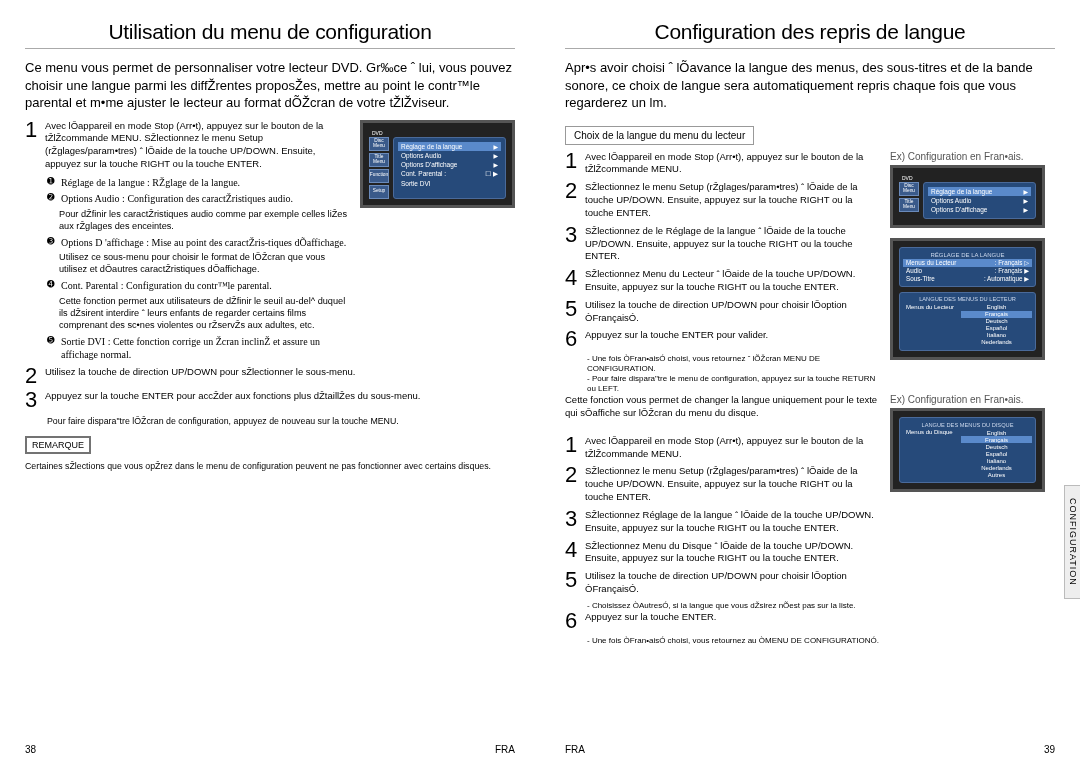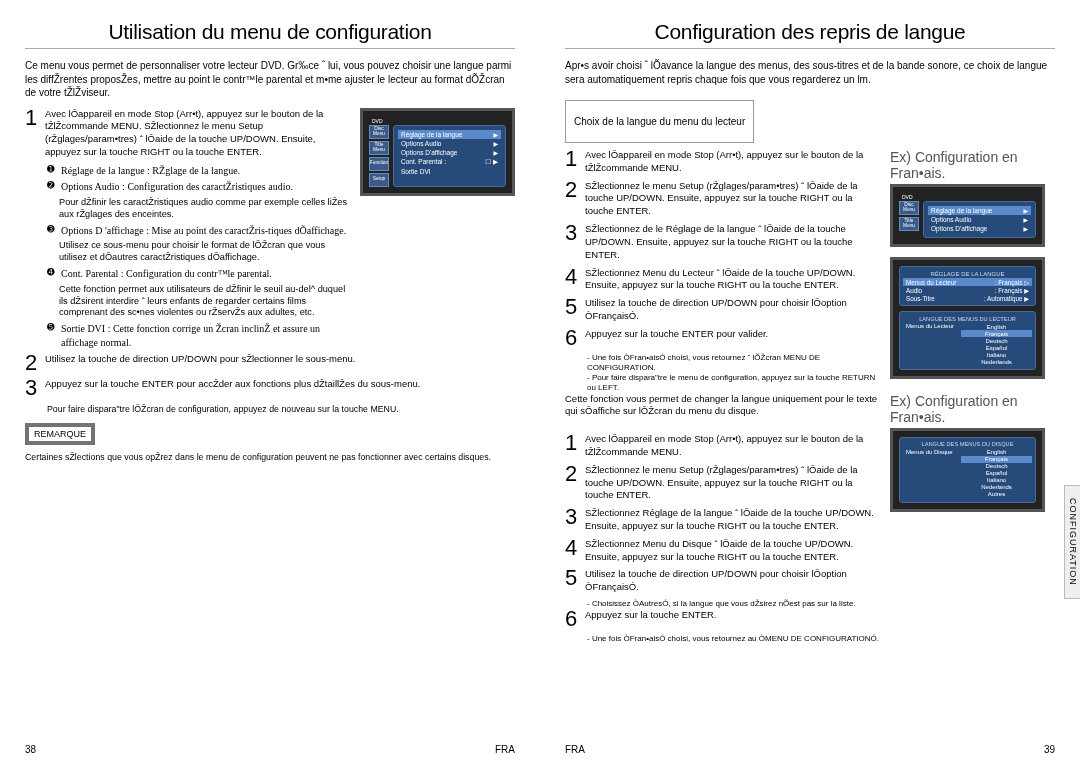--- a/index.html
+++ b/index.html
@@ -1,49 +1,49 @@
 <!DOCTYPE html>
 <html><head>
 <meta charset="utf-8">
 <style>
   * { box-sizing: border-box; margin: 0; padding: 0; }
   body { font-family: Arial, Helvetica, sans-serif; font-size: 9.5px; color: #000; background: #fff; width: 1080px; height: 765px; position: relative; }
   .page-wrap { display: flex; width: 100%; height: 100%; }
   .page { width: 50%; height: 100%; padding: 20px 25px 15px 25px; position: relative; }
   .title { font-size: 21px; font-weight: 400; text-align: center; margin-bottom: 4px; letter-spacing: -0.3px; }
   .hr-thin { border: none; border-top: 1px solid #aaa; margin: 4px 0 10px 0; }
-  .intro { font-size: 10px; line-height: 1.35; margin-bottom: 8px; }
+  .intro { font-size: 13px; line-height: 1.35; margin-bottom: 8px; }
   .step { display: flex; align-items: flex-start; margin-bottom: 5px; }
   .step-num { font-size: 22px; font-weight: 400; width: 20px; flex-shrink: 0; line-height: 0.9; }
   .step-text { font-size: 9.5px; line-height: 1.35; padding-top: 0px; }
   .bullets { margin-left: 22px; margin-bottom: 4px; }
   .bullet-row { display: flex; margin-bottom: 3px; }
   .bnum { width: 14px; flex-shrink: 0; font-size: 9px; }
   .btxt { font-size: 10px; line-height: 1.35; font-family: Liberation Serif, serif; }
   .sub { margin-left: 12px; font-size: 9.2px; line-height: 1.3; margin-bottom: 3px; }
-  .remark-box { border: 4px solid #737373; display: inline-block; padding: 2px 5px; font-size: 9px; margin: 8px 0 4px 0; }
+  .remark-box { border: 2px solid #737373; display: inline-block; padding: 2px 5px; font-size: 9px; margin: 8px 0 4px 0; }
   .smallnote { font-size: 8.8px; line-height: 1.3; margin-top: 3px; }
   .smallnote2 { font-size: 8px; line-height: 1.25; margin-left: 22px; }
   .pgnum-left { position: absolute; bottom: 10px; left: 25px; font-size: 10px; }
   .pgnum-right { position: absolute; bottom: 10px; right: 25px; font-size: 10px; text-align: center; }
   .fra { position: absolute; bottom: 10px; right: 25px; font-size: 10px; }
   .fra-left { position: absolute; bottom: 10px; left: 25px; font-size: 10px; }
-  .sect-header { border: 1px solid #999; padding: 15px 8px; font-size: 10px; margin: 6px 0; display: inline-block; }
+  .sect-header { border: 1px solid #999; padding: 3px 8px; font-size: 10px; margin: 6px 0; display: inline-block; }
   .vtab { position: absolute; right: -2px; top: 485px; writing-mode: vertical-rl; font-size: 9px; background: #eee; padding: 12px 3px; letter-spacing: 1px; border: 1px solid #bbb; }
   .col-wrap { display: flex; gap: 8px; }
   .col-left { flex: 1; }
   .col-right { width: 165px; flex-shrink: 0; }
   
   .tv { width: 155px; border: 3px solid #555; background: #222; margin-bottom: 10px; }
   .tv-inner { margin: 6px; }
   .tv-menu { background: #264a7a; border: 1px solid #4a6a9a; border-radius: 3px; padding: 4px; font-size: 6.5px; color: #fff; }
   .tv-menu .hl { background: #5a8acb; color: #fff; padding: 1px 3px; display: flex; justify-content: space-between; }
   .tv-menu .row { padding: 1px 3px; display: flex; justify-content: space-between; color: #fff; }
   .tv-menu .arrow { font-size: 6px; }
-  .tv-label-ex { font-size: 14px; margin-bottom: 3px; color: #555; }
+  .tv-label-ex { font-size: 10px; margin-bottom: 3px; color: #555; }
   .tv-list { background: #264a7a; border: 1px solid #4a6a9a; border-radius: 3px; padding: 3px; font-size: 6.3px; color: #fff; }
   .tv-list .title2 { text-align: center; font-size: 6px; color: #c9d6eb; padding: 1px 0; }
   .tv-list .row2 { display: flex; justify-content: space-between; padding: 0.5px 3px; }
   .tv-list .hl2 { background: #5a8acb; }
   .tv-langlist { background: #264a7a; border: 1px solid #4a6a9a; border-radius: 3px; padding: 3px; font-size: 6px; color: #fff; text-align: center; margin-top: 5px; }
   .tv-langlist .title3 { font-size: 5.7px; color: #c9d6eb; }
   .tv-langlist div { padding: 0.5px 0; }
   .tv-langlist .hl3 { background: #5a8acb; }
   .tv-side { display: flex; }
   .tv-icons { width: 24px; display: flex; flex-direction: column; gap: 2px; padding-right: 3px; }

